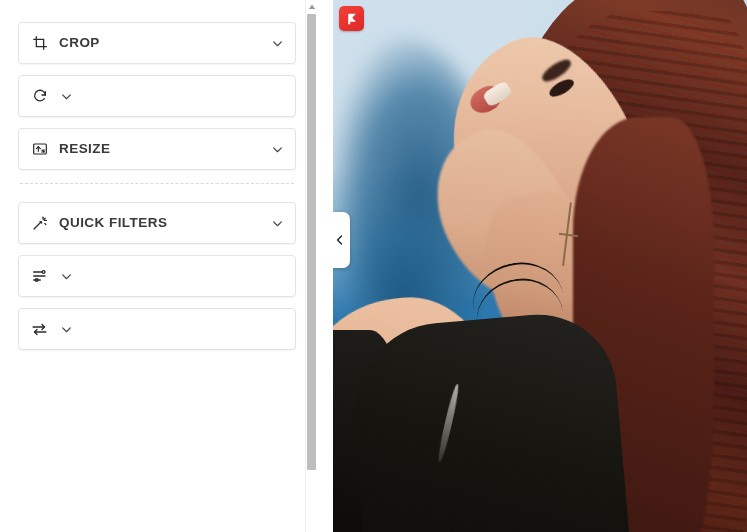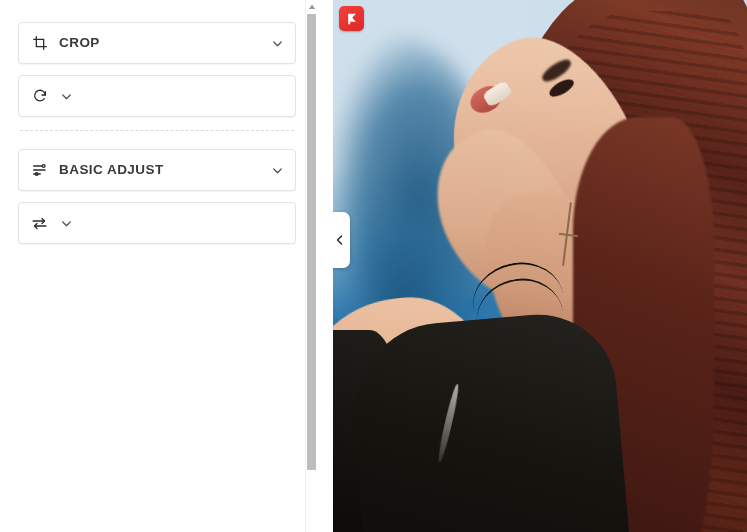--- a/index.html
+++ b/index.html
@@ -432,38 +432,73 @@
               <path d="M20 10.5A8 8 0 1 0 18.6 16"></path>
             </svg>
           </span>
           <span class="chev">
             <svg width="13" height="13" viewBox="0 0 24 24" fill="none" stroke="currentColor" stroke-width="2.4" stroke-linecap="round" stroke-linejoin="round">
                 <polyline points="5 9 12 16 19 9"></polyline>
               </svg>
           </span>
         </div>
 
+        <div class="tool-row">
+          <span class="tool-icon">
+            <svg width="16" height="16" viewBox="0 0 24 24" fill="none" stroke="currentColor" stroke-width="1.8" stroke-linecap="round" stroke-linejoin="round">
+              <rect x="2.5" y="4.5" width="19" height="15" rx="1.5"></rect>
+              <path d="M6.5 11.5l3-3 3 3"></path>
+                <path d="M9.5 8.5v7"></path>
+              <path d="M18 16.5l-3-3"></path>
+                <path d="M14.5 16.5H18v-3.5"></path>
+            </svg>
+          </span>
+          <span class="tool-label">RESIZE</span>
+          <span class="chev">
+            <svg width="13" height="13" viewBox="0 0 24 24" fill="none" stroke="currentColor" stroke-width="2.4" stroke-linecap="round" stroke-linejoin="round">
+                <polyline points="5 9 12 16 19 9"></polyline>
+              </svg>
+          </span>
+        </div>
       </div>
 
       <div class="divider"></div>
 
       <div>
 
+        <div class="tool-row">
+          <span class="tool-icon">
+            <svg width="16" height="16" viewBox="0 0 24 24" fill="none" stroke="currentColor" stroke-width="1.9" stroke-linecap="round">
+              <path d="M3 21l10.5-10.5"></path>
+              <path d="M12 9.5l2.5 2.5"></path>
+              <path d="M16.5 3.2v3"></path>
+                <path d="M21.6 8.2h-3"></path>
+              <path d="M19.8 4.8l-2 2"></path>
+                <path d="M14.2 10.4l-.6.6"></path>
+              <path d="M19.2 12.6l1.6 1.6"></path>
+            </svg>
+          </span>
+          <span class="tool-label">QUICK FILTERS</span>
+          <span class="chev">
+            <svg width="13" height="13" viewBox="0 0 24 24" fill="none" stroke="currentColor" stroke-width="2.4" stroke-linecap="round" stroke-linejoin="round">
+                <polyline points="5 9 12 16 19 9"></polyline>
+              </svg>
+          </span>
+        </div>
 
         <div class="tool-row">
           <span class="tool-icon">
             <svg width="16" height="16" viewBox="0 0 24 24" fill="none" stroke="currentColor" stroke-width="1.9" stroke-linecap="round">
               <path d="M2.5 6h13"></path>
                 <path d="M2.5 12h17"></path>
                 <path d="M2.5 18h10"></path>
               <circle cx="17.5" cy="6" r="2.1"></circle>
                 <circle cx="7" cy="18" r="2.1"></circle>
             </svg>
           </span>
-          <span class="tool-label">BASIC ADJUST</span>
           <span class="chev">
             <svg width="13" height="13" viewBox="0 0 24 24" fill="none" stroke="currentColor" stroke-width="2.4" stroke-linecap="round" stroke-linejoin="round">
                 <polyline points="5 9 12 16 19 9"></polyline>
               </svg>
           </span>
         </div>
 
 
 
         <div class="tool-row">

